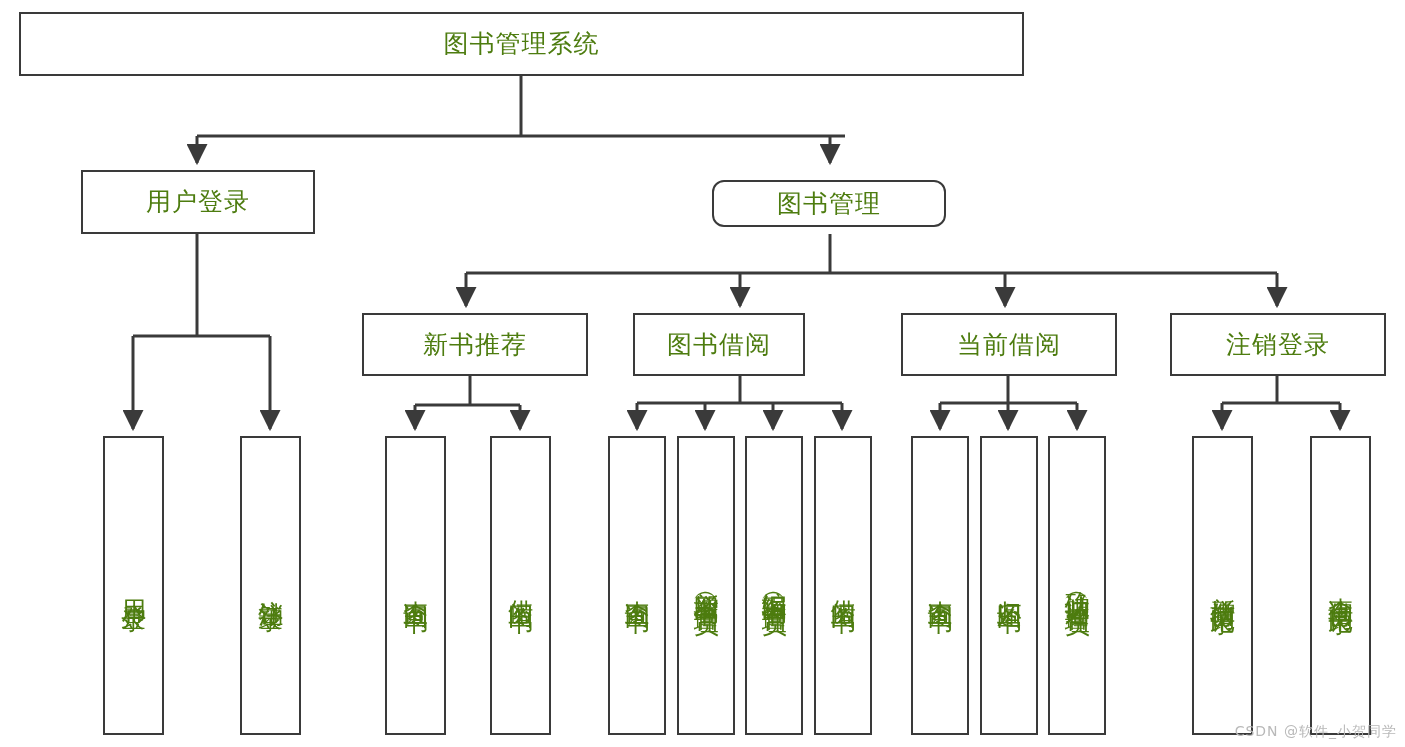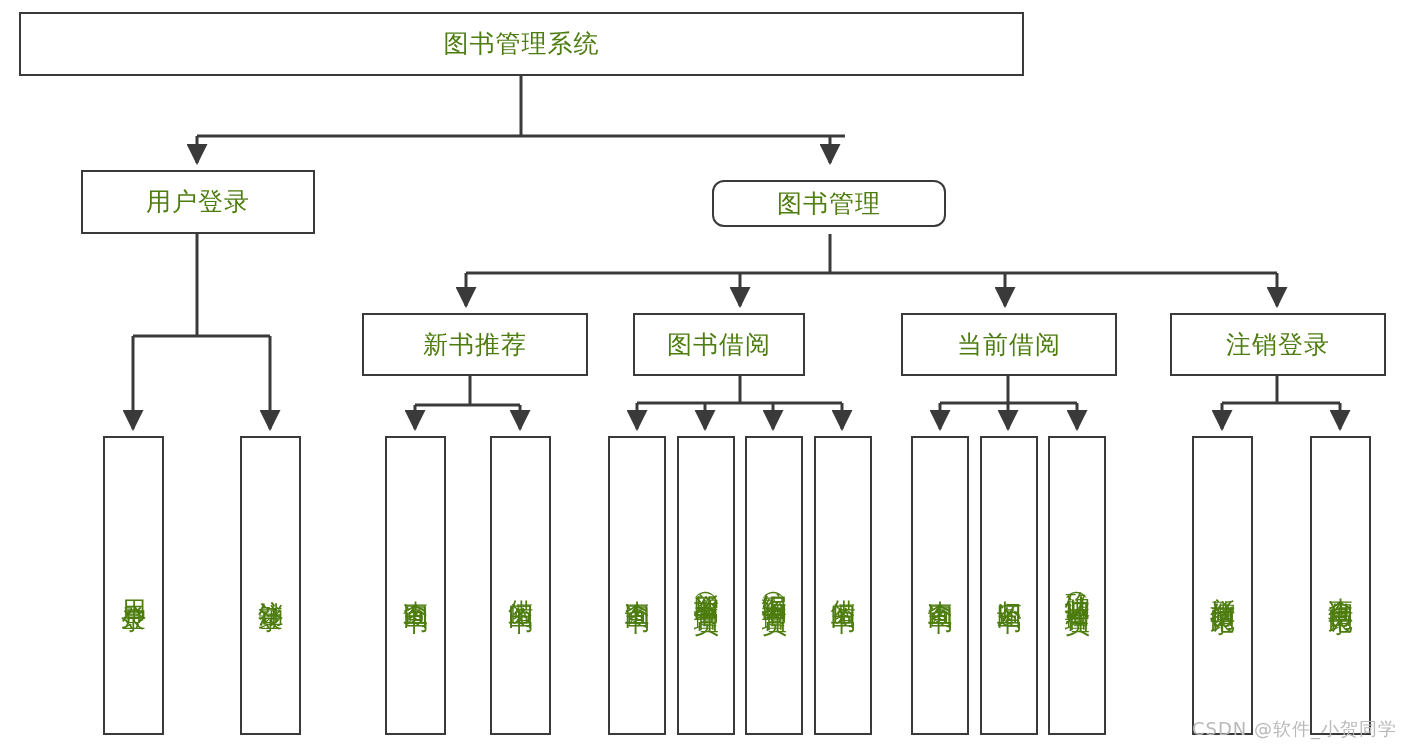--- a/index.html
+++ b/index.html
@@ -54,21 +54,21 @@
   }
   .node-v .vtext {
     writing-mode: vertical-rl;
     text-orientation: upright;
     display: block;
   }
   .watermark {
     position: absolute;
     right: 8px;
     bottom: 6px;
-    font-size: 18px;
+    font-size: 14px;
     color: #b9b9b9;
     letter-spacing: 1px;
     z-index: 3;
     white-space: nowrap;
   }
 </style>
 </head>
 <body>
 
 <div id="diagram-root">

